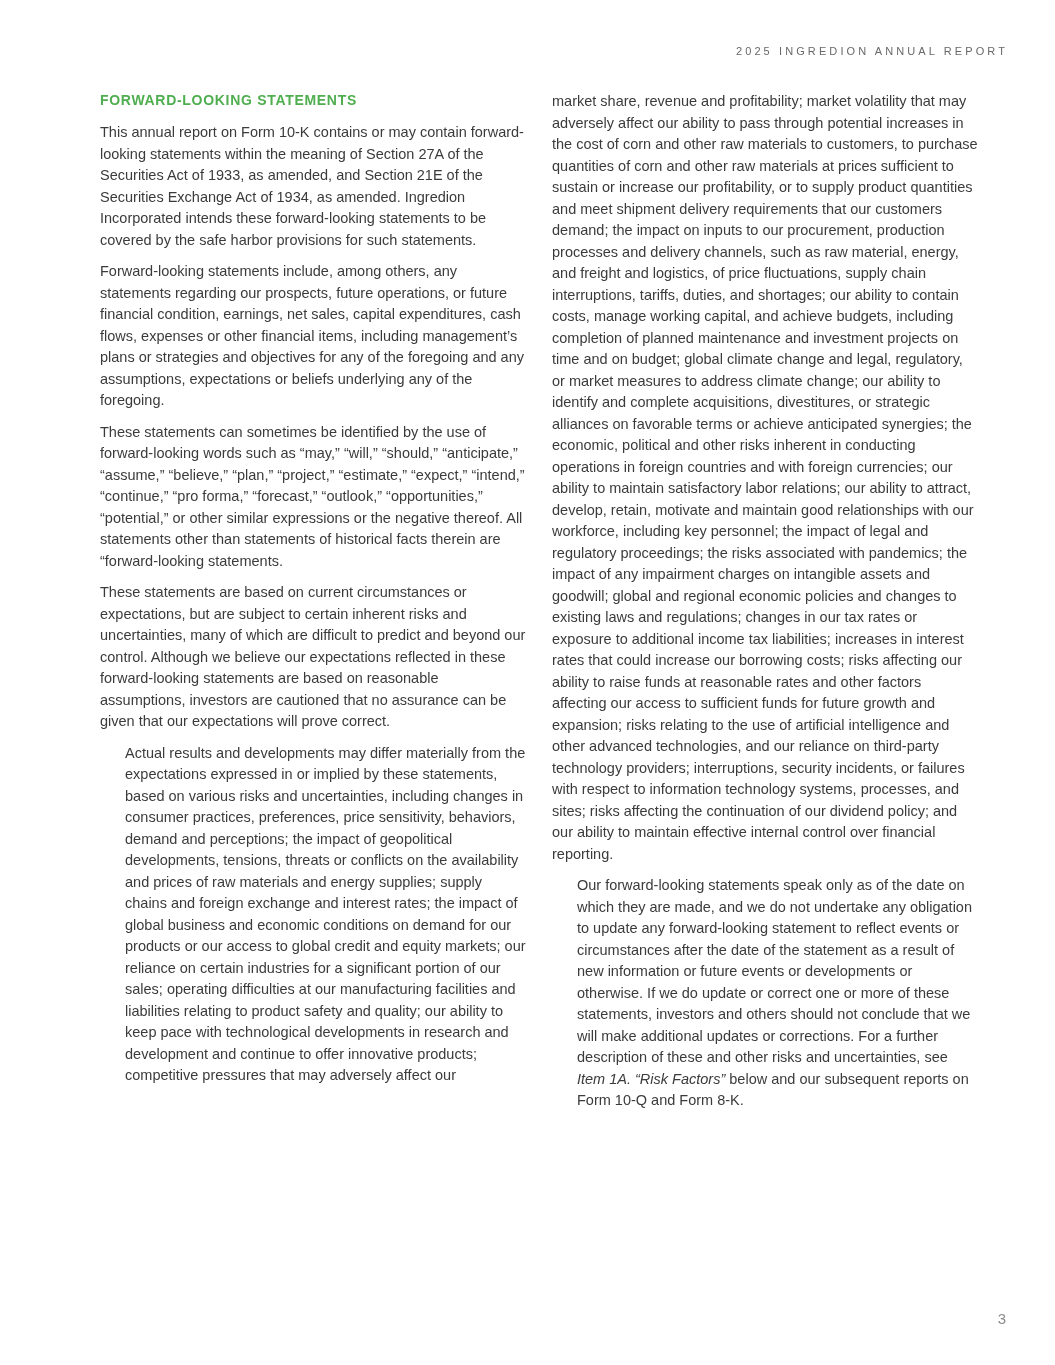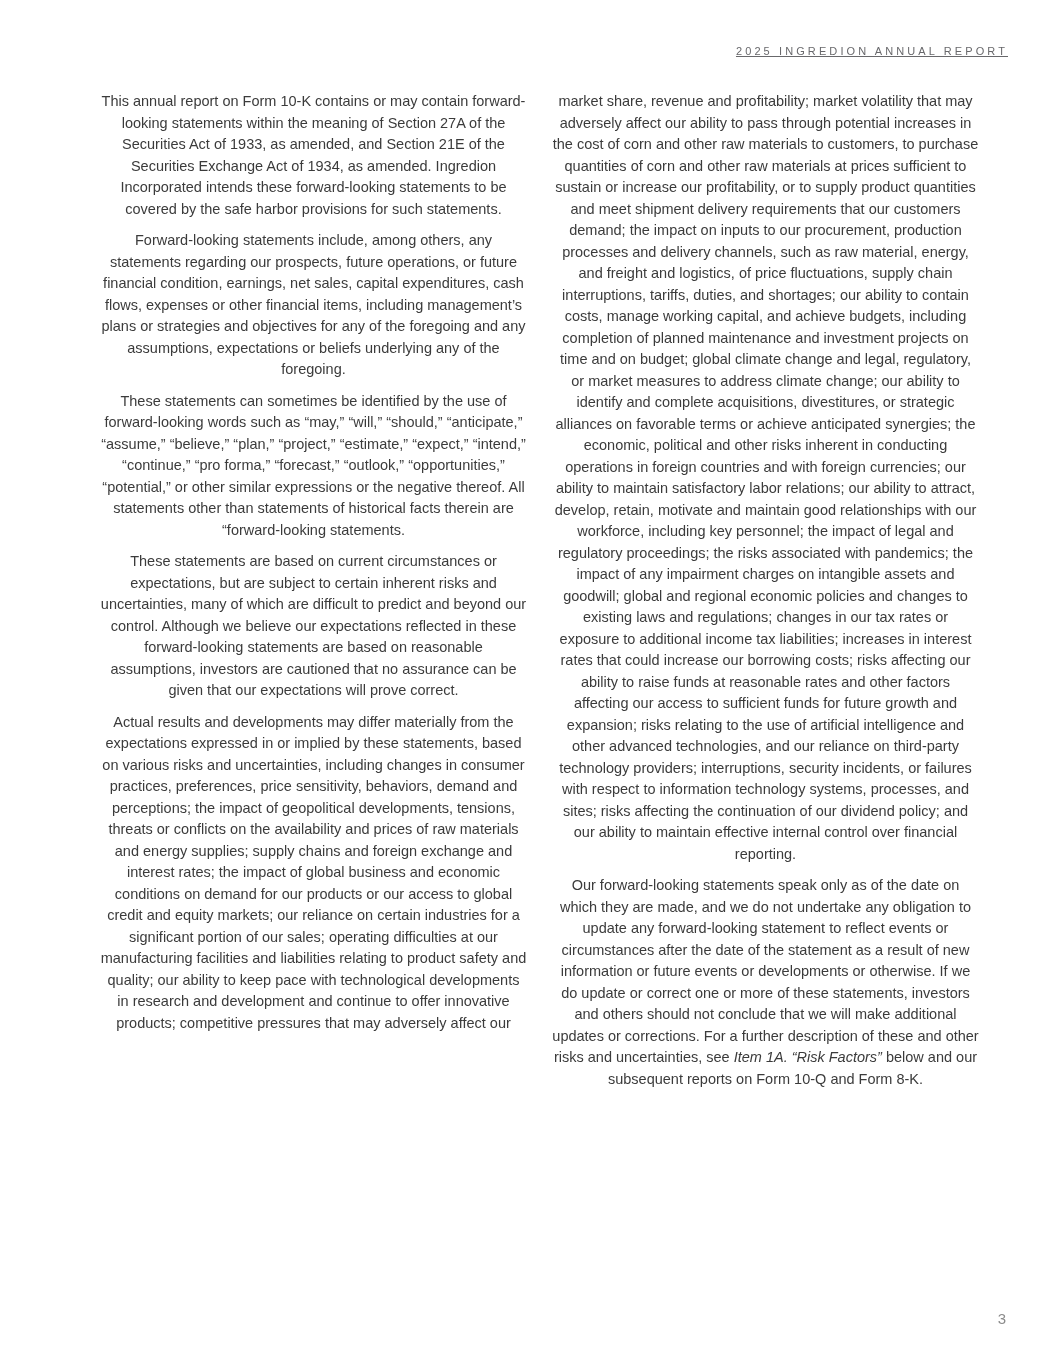--- a/index.html
+++ b/index.html
@@ -16,21 +16,20 @@
     overflow: hidden;
   }
   .report-title {
     position: absolute;
     top: 45px;
     right: 47px;
     font-size: 11px;
     letter-spacing: 3.1px;
     color: #68686b;
     white-space: nowrap;
-    text-decoration: underline;
   }
   .columns {
     position: absolute;
     top: 91px;
     left: 100px;
     display: flex;
     gap: 25px;
   }
   .col {
     width: 427px;
@@ -41,24 +40,24 @@
     font-weight: bold;
     letter-spacing: 0.7px;
     color: #4fae4f;
     line-height: 18px;
   }
   .col p {
     margin: 0 0 10px 0;
     font-size: 14.5px;
     line-height: 21.5px;
     color: #3b3b3b;
-    text-align: center;
   }
   .col p:last-child {
     margin-bottom: 0;
+    margin-left: 25px;
   }
   em {
   }
   .page-number {
     position: absolute;
     right: 49px;
     bottom: 38px;
     font-size: 15px;
     color: #8b8b8b;
   }
@@ -68,20 +67,21 @@
 
 <div class="page">
 
   <header>
     <div class="report-title">2025 INGREDION ANNUAL REPORT</div>
   </header>
 
   <main class="columns">
 
     <section class="col">
+      <h1 class="section-heading">FORWARD-LOOKING STATEMENTS</h1>
       <p>This annual report on Form 10-K contains or may contain forward-looking statements within the meaning of Section 27A of the Securities Act of 1933, as amended, and Section 21E of the Securities Exchange Act of 1934, as amended. Ingredion Incorporated intends these forward-looking statements to be covered by the safe harbor provisions for such statements.</p>
       <p>Forward-looking statements include, among others, any statements regarding our prospects, future operations, or future financial condition, earnings, net sales, capital expenditures, cash flows, expenses or other financial items, including management’s plans or strategies and objectives for any of the foregoing and any assumptions, expectations or beliefs underlying any of the foregoing.</p>
       <p>These statements can sometimes be identified by the use of forward-looking words such as “may,” “will,” “should,” “anticipate,” “assume,” “believe,” “plan,” “project,” “estimate,” “expect,” “intend,” “continue,” “pro forma,” “forecast,” “outlook,” “opportunities,” “potential,” or other similar expressions or the negative thereof. All statements other than statements of historical facts therein are “forward-looking statements.</p>
       <p>These statements are based on current circumstances or expectations, but are subject to certain inherent risks and uncertainties, many of which are difficult to predict and beyond our control. Although we believe our expectations reflected in these forward-looking statements are based on reasonable assumptions, investors are cautioned that no assurance can be given that our expectations will prove correct.</p>
       <p>Actual results and developments may differ materially from the expectations expressed in or implied by these statements, based on various risks and uncertainties, including changes in consumer practices, preferences, price sensitivity, behaviors, demand and perceptions; the impact of geopolitical developments, tensions, threats or conflicts on the availability and prices of raw materials and energy supplies; supply chains and foreign exchange and interest rates; the impact of global business and economic conditions on demand for our products or our access to global credit and equity markets; our reliance on certain industries for a significant portion of our sales; operating difficulties at our manufacturing facilities and liabilities relating to product safety and quality; our ability to keep pace with technological developments in research and development and continue to offer innovative products; competitive pressures that may adversely affect our</p>
     </section>
 
     <section class="col">
       <p>market share, revenue and profitability; market volatility that may adversely affect our ability to pass through potential increases in the cost of corn and other raw materials to customers, to purchase quantities of corn and other raw materials at prices sufficient to sustain or increase our profitability, or to supply product quantities and meet shipment delivery requirements that our customers demand; the impact on inputs to our procurement, production processes and delivery channels, such as raw material, energy, and freight and logistics, of price fluctuations, supply chain interruptions, tariffs, duties, and shortages; our ability to contain costs, manage working capital, and achieve budgets, including completion of planned maintenance and investment projects on time and on budget; global climate change and legal, regulatory, or market measures to address climate change; our ability to identify and complete acquisitions, divestitures, or strategic alliances on favorable terms or achieve anticipated synergies; the economic, political and other risks inherent in conducting operations in foreign countries and with foreign currencies; our ability to maintain satisfactory labor relations; our ability to attract, develop, retain, motivate and maintain good relationships with our workforce, including key personnel; the impact of legal and regulatory proceedings; the risks associated with pandemics; the impact of any impairment charges on intangible assets and goodwill; global and regional economic policies and changes to existing laws and regulations; changes in our tax rates or exposure to additional income tax liabilities; increases in interest rates that could increase our borrowing costs; risks affecting our ability to raise funds at reasonable rates and other factors affecting our access to sufficient funds for future growth and expansion; risks relating to the use of artificial intelligence and other advanced technologies, and our reliance on third-party technology providers; interruptions, security incidents, or failures with respect to information technology systems, processes, and sites; risks affecting the continuation of our dividend policy; and our ability to maintain effective internal control over financial reporting.</p>
       <p>

